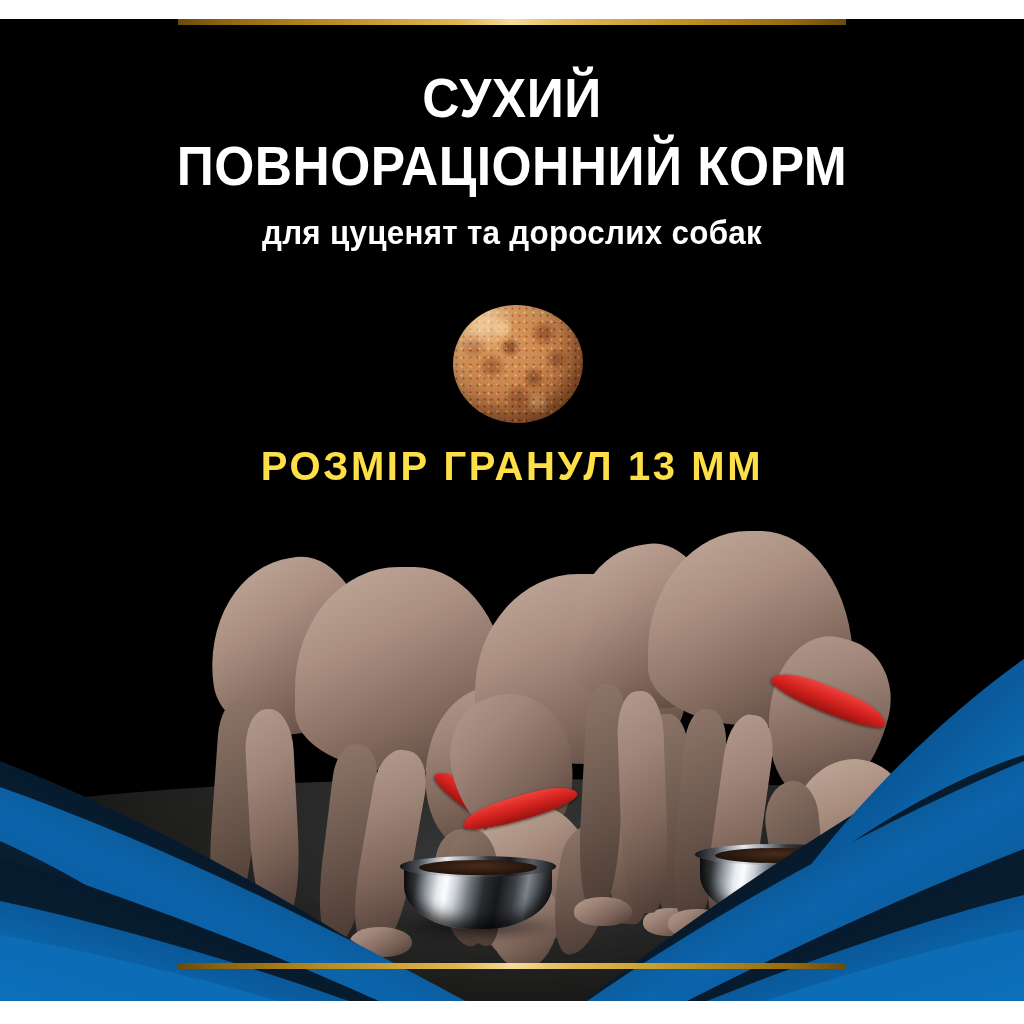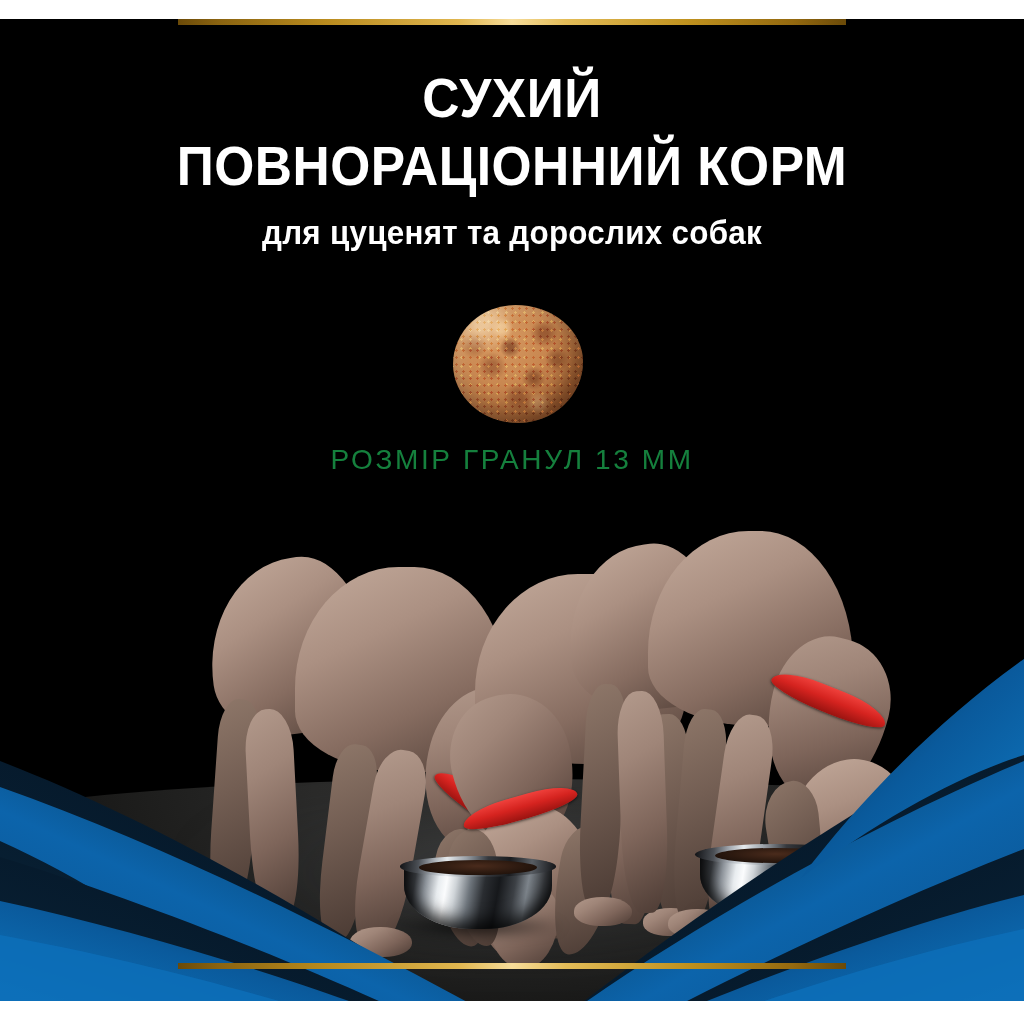--- a/index.html
+++ b/index.html
@@ -105,23 +105,23 @@
       radial-gradient(rgba(255,226,175,.7) 1px, rgba(0,0,0,0) 1.4px);
     background-size:7px 7px, 9px 9px;
     background-position:0 0, 4px 3px;
     mix-blend-mode:overlay;
   }
 
   
   #pellet-caption {
     position:absolute; left:0; top:425px; width:1024px;
     text-align:center;
-    color:#15803d;
-    font-size:28px;
-    font-weight:400;
+    color:#fde047;
+    font-size:40px;
+    font-weight:700;
     letter-spacing:2.6px;
     z-index:30;
     white-space:nowrap;
   }
 
   
   #scene {
     position:absolute;
     left:0; top:430px; width:1024px; height:571px;
     z-index:10;

